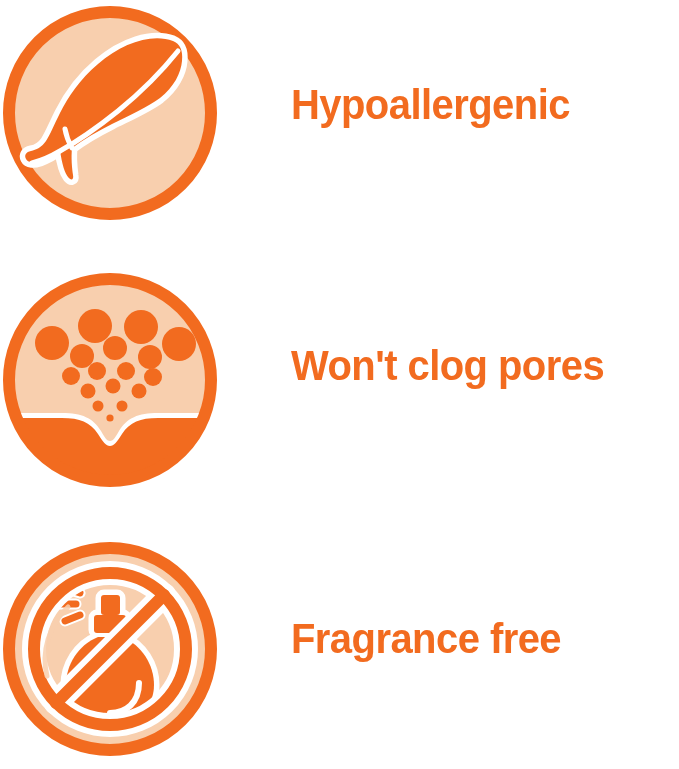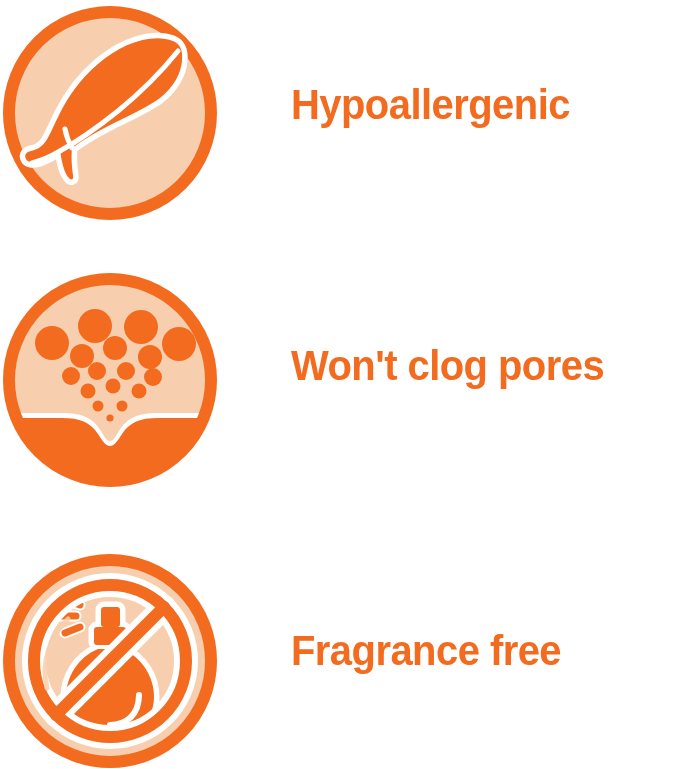--- a/index.html
+++ b/index.html
@@ -24,21 +24,21 @@
 
   
   .feature-row {
     position: absolute;
     left: 0;
     width: 679px;
     display: block;
   }
   .row-1 { top: 3px;   height: 220px; }
   .row-2 { top: 270px; height: 214px; }
-  .row-3 { top: 551px; height: 218px; }
+  .row-3 { top: 539px; height: 218px; }
 
   
   .icon-badge {
     position: absolute;
     left: 2px;
     top: 2px;
     width: 216px;
     height: 216px;
   }
   .icon-badge svg {

